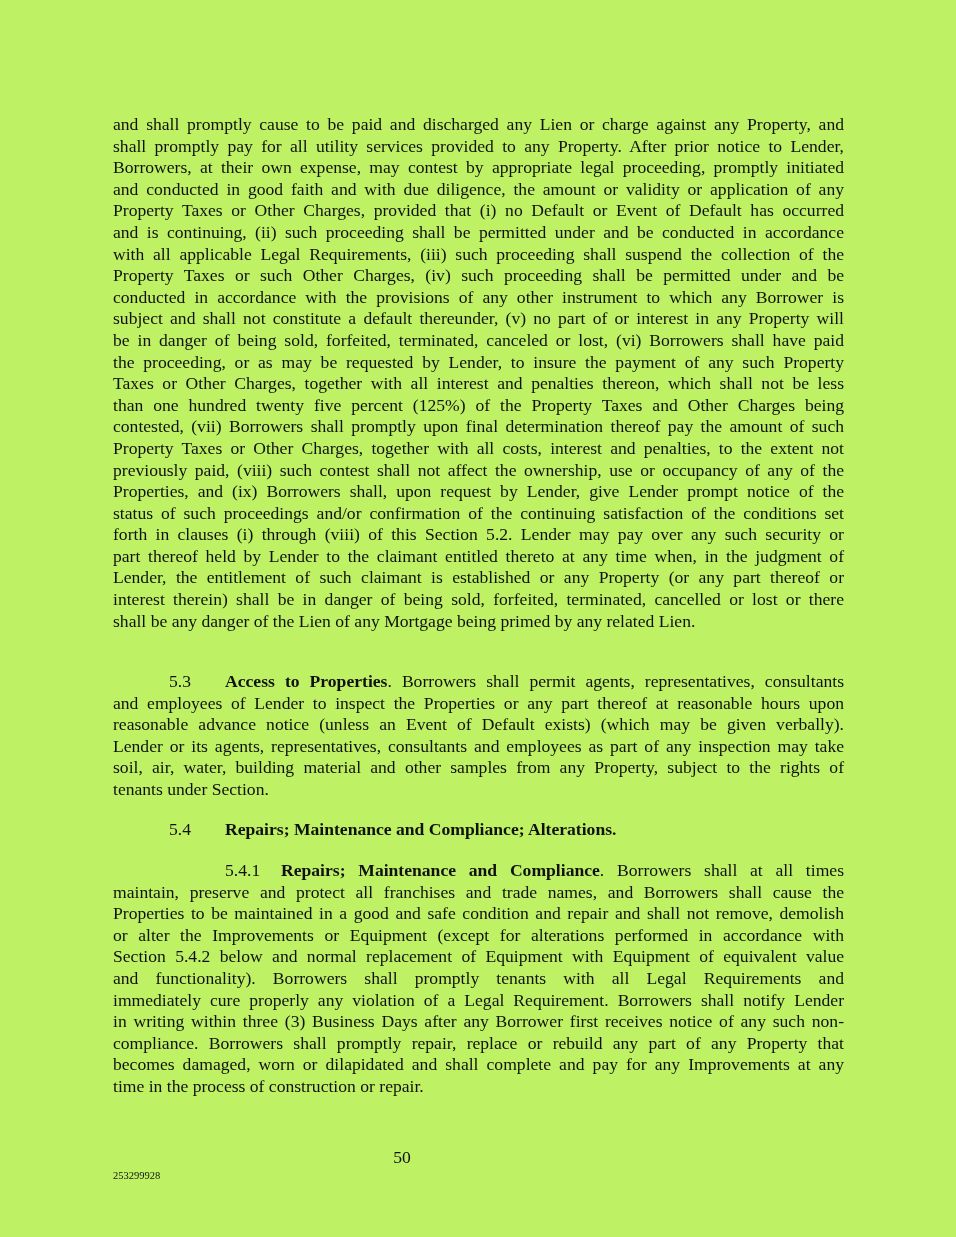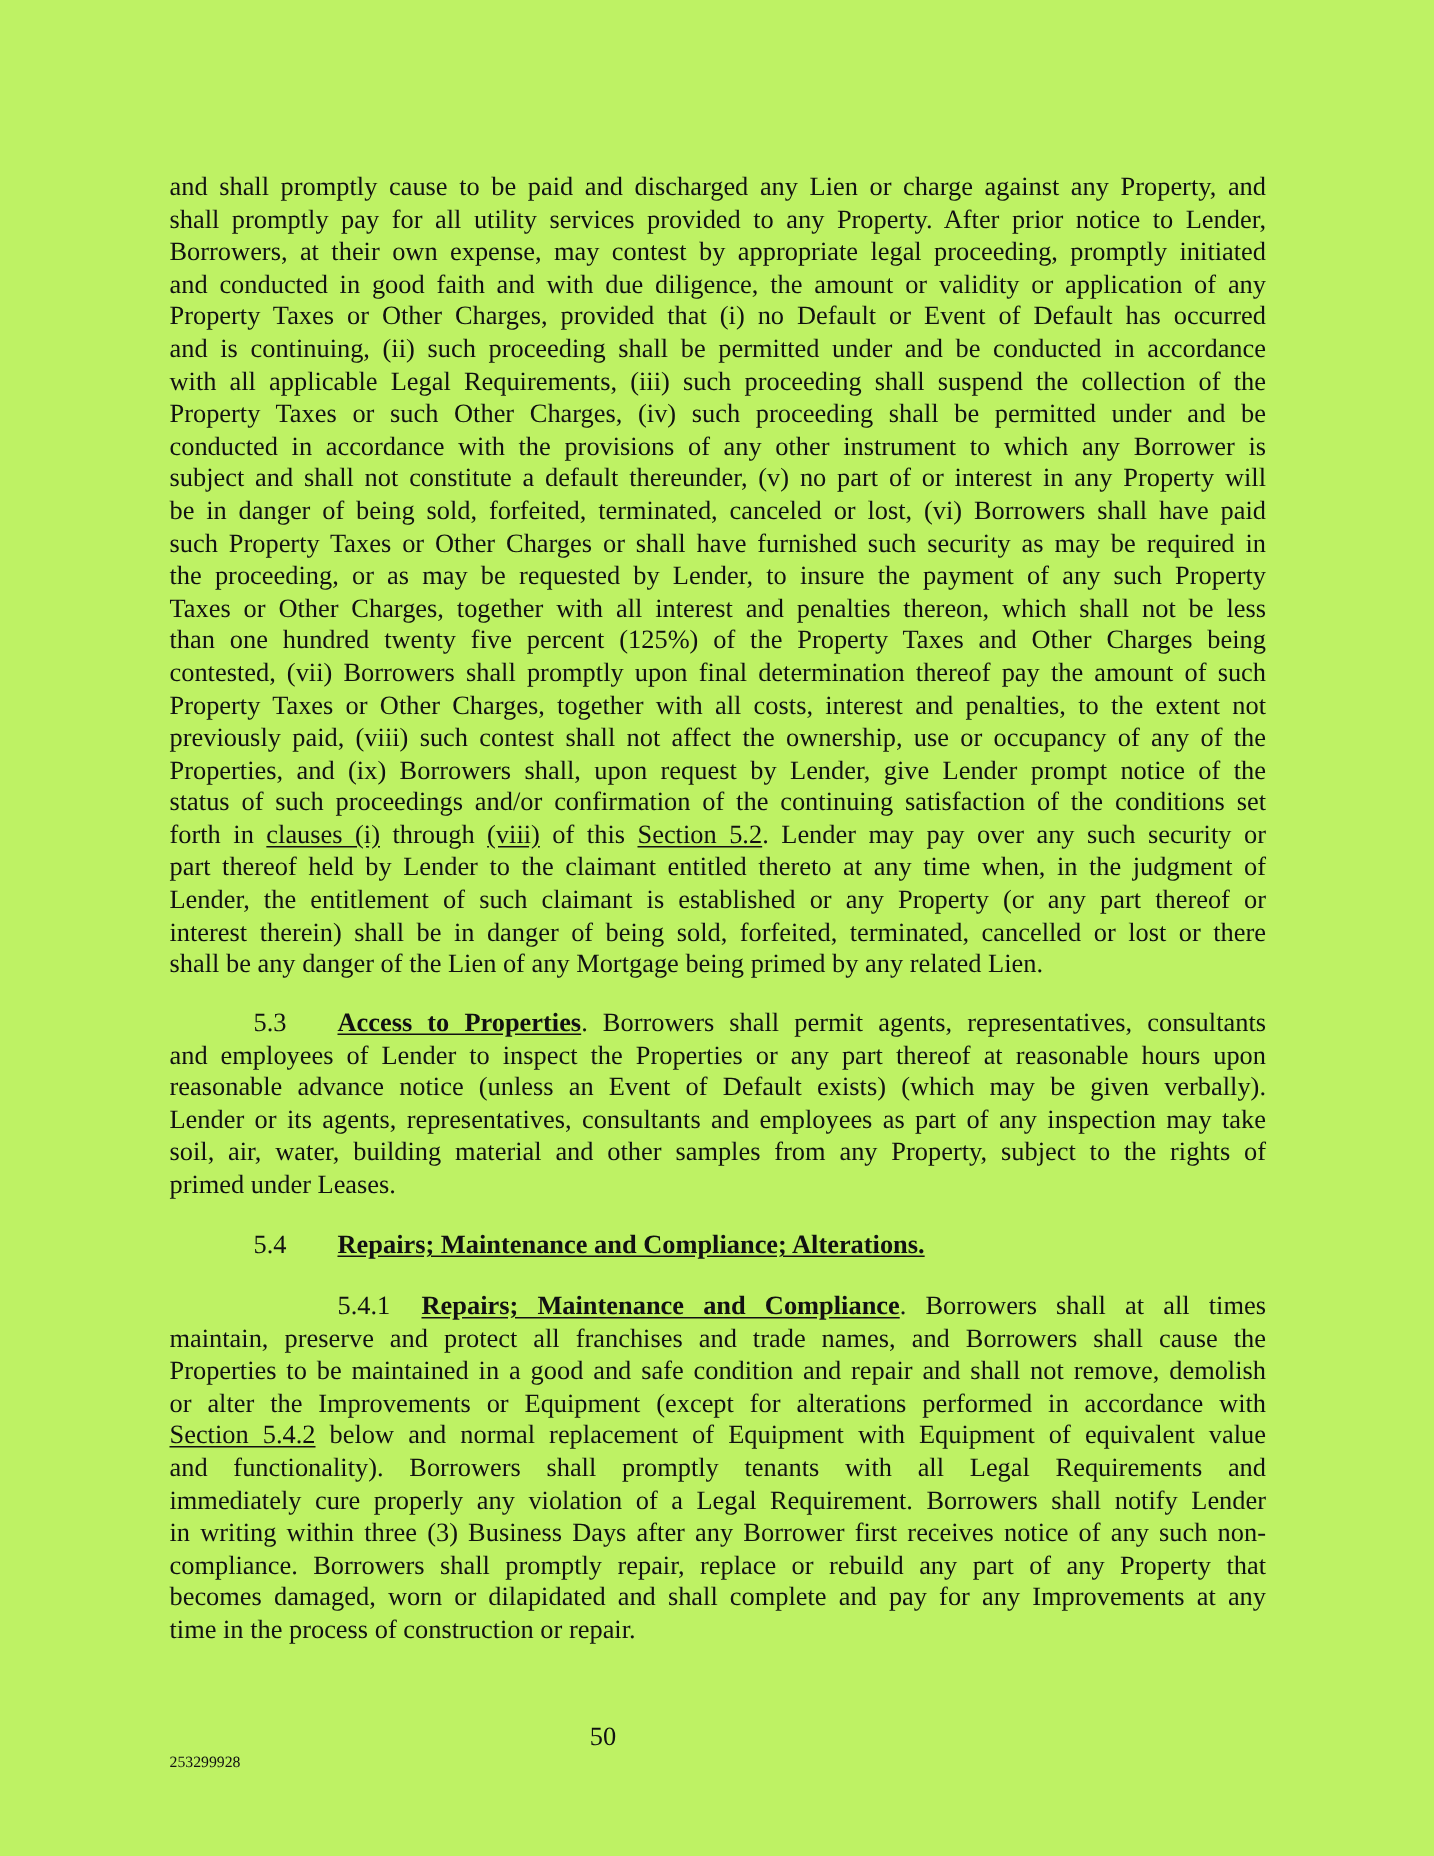--- a/index.html
+++ b/index.html
@@ -3,21 +3,21 @@
   <meta charset="utf-8">
   <style>
     html, body { margin: 0; padding: 0; background: #ffffff; }
     body { width: 956px; height: 1237px; position: relative; overflow: hidden;
            font-family: "Liberation Serif", serif; color: #111111; }
     .page { position: absolute; left: 0; top: 0; width: 956px; height: 1237px; background: #bef264; }
     .para { position: absolute; left: 113px; width: 731px; font-size: 17.6px; line-height: 21.6px; }
     .ln { display: block; text-align: justify; text-align-last: justify; white-space: nowrap; height: 21.6px; }
     .ln.last { text-align-last: left; }
     .ln > span { white-space: normal; }
-    .u { text-decoration: underline; text-underline-offset: 2px; }
+    .u { text-underline-offset: 2px; }
     .b { font-weight: bold; }
     .secnum { display: inline-block; font-weight: normal; }
     .pagenum { position: absolute; left: 0; width: 804px; top: 1147px; text-align: center; font-size: 17.6px; }
     .docid { position: absolute; left: 113px; top: 1170px; font-size: 10.5px; }
   </style>
 </head>
 <body>
 
 <div class="page">
 
@@ -26,21 +26,20 @@
     <span class="ln"><span>shall promptly pay for all utility services provided to any Property.  After prior notice to Lender,</span></span>
     <span class="ln"><span>Borrowers, at their own expense, may contest by appropriate legal proceeding, promptly initiated</span></span>
     <span class="ln"><span>and conducted in good faith and with due diligence, the amount or validity or application of any</span></span>
     <span class="ln"><span>Property Taxes or Other Charges, provided that (i) no Default or Event of Default has occurred</span></span>
     <span class="ln"><span>and is continuing, (ii) such proceeding shall be permitted under and be conducted in accordance</span></span>
     <span class="ln"><span>with all applicable Legal Requirements, (iii) such proceeding shall suspend the collection of the</span></span>
     <span class="ln"><span>Property Taxes or such Other Charges, (iv) such proceeding shall be permitted under and be</span></span>
     <span class="ln"><span>conducted in accordance with the provisions of any other instrument to which any Borrower is</span></span>
     <span class="ln"><span>subject and shall not constitute a default thereunder, (v) no part of or interest in any Property will</span></span>
     <span class="ln"><span>be in danger of being sold, forfeited, terminated, canceled or lost, (vi) Borrowers shall have paid</span></span>
-    <span class="ln"><span>such Property Taxes or Other Charges or shall have furnished such security as may be required in</span></span>
     <span class="ln"><span>the proceeding, or as may be requested by Lender, to insure the payment of any such Property</span></span>
     <span class="ln"><span>Taxes or Other Charges, together with all interest and penalties thereon, which shall not be less</span></span>
     <span class="ln"><span>than one hundred twenty five percent (125%) of the Property Taxes and Other Charges being</span></span>
     <span class="ln"><span>contested, (vii) Borrowers shall promptly upon final determination thereof pay the amount of such</span></span>
     <span class="ln"><span>Property Taxes or Other Charges, together with all costs, interest and penalties, to the extent not</span></span>
     <span class="ln"><span>previously paid, (viii) such contest shall not affect the ownership, use or occupancy of any of the</span></span>
     <span class="ln"><span>Properties, and (ix) Borrowers shall, upon request by Lender, give Lender prompt notice of the</span></span>
     <span class="ln"><span>status of such proceedings and/or confirmation of the continuing satisfaction of the conditions set</span></span>
     <span class="ln"><span><span>forth in </span><span class="u">clauses (i)</span><span> through </span><span class="u">(viii)</span><span> of this </span><span class="u">Section 5.2</span><span>.  Lender may pay over any such security or</span></span></span>
     <span class="ln"><span>part thereof held by Lender to the claimant entitled thereto at any time when, in the judgment of</span></span>
@@ -48,21 +47,21 @@
     <span class="ln"><span>interest therein) shall be in danger of being sold, forfeited, terminated, cancelled or lost or there</span></span>
     <span class="ln last"><span>shall be any danger of the Lien of any Mortgage being primed by any related Lien.</span></span>
   </div>
 
   <div class="para" style="top:671px;">
     <span class="ln"><span><span style="display:inline-block;width:56px;"></span><span class="secnum" style="width:56px;">5.3</span><span class="b u">Access to Properties</span><span>.  Borrowers shall permit agents, representatives, consultants</span></span></span>
     <span class="ln"><span>and employees of Lender to inspect the Properties or any part thereof at reasonable hours upon</span></span>
     <span class="ln"><span>reasonable advance notice (unless an Event of Default exists) (which may be given verbally).</span></span>
     <span class="ln"><span>Lender or its agents, representatives, consultants and employees as part of any inspection may take</span></span>
     <span class="ln"><span>soil, air, water, building material and other samples from any Property, subject to the rights of</span></span>
-    <span class="ln last"><span>primed under Leases.</span></span>
+    <span class="ln last"><span>tenants under Section.</span></span>
   </div>
 
   <div class="para" style="top:819px;">
     <span class="ln last"><span><span style="display:inline-block;width:56px;"></span><span class="secnum" style="width:56px;">5.4</span><span class="b u">Repairs; Maintenance and Compliance; Alterations.</span></span></span>
   </div>
 
   <div class="para" style="top:860px;">
     <span class="ln"><span><span style="display:inline-block;width:112px;"></span><span class="secnum" style="width:56px;">5.4.1</span><span class="b u">Repairs; Maintenance and Compliance</span><span>.  Borrowers shall at all times</span></span></span>
     <span class="ln"><span>maintain, preserve and protect all franchises and trade names, and Borrowers shall cause the</span></span>
     <span class="ln"><span>Properties to be maintained in a good and safe condition and repair and shall not remove, demolish</span></span>

